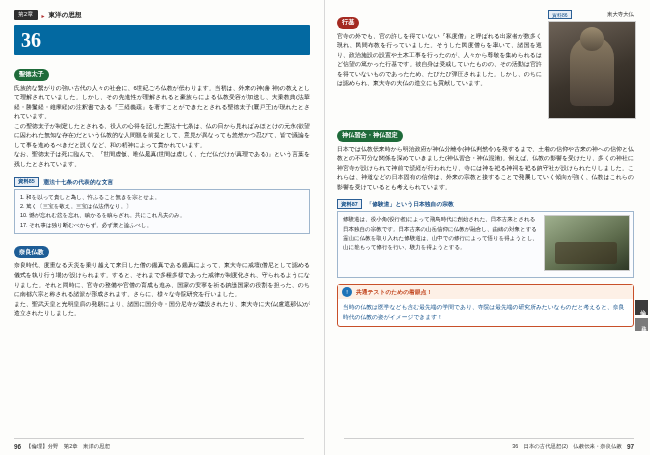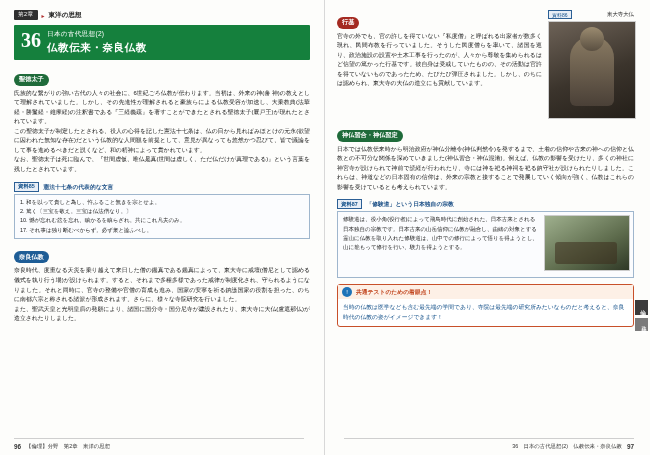--- a/index.html
+++ b/index.html
@@ -7,21 +7,21 @@
   .page{position:relative;width:650px;height:455px;overflow:hidden;background:#fdfdfb;}
   .spread{display:flex;width:650px;height:455px;}
   .leaf{position:relative;width:325px;height:455px;box-sizing:border-box;}
   .leaf.left{padding:10px 14px 0 14px;border-right:1px solid #d8d8d8;}
   .leaf.right{padding:10px 16px 0 12px;}
   
   .chapter-head{display:flex;align-items:center;gap:4px;font-size:6.4px;color:#1b1b1b;margin-bottom:5px;}
   .chapter-badge{background:#2f2f2f;color:#fff;font-size:5.6px;padding:1px 4px;border-radius:1px;letter-spacing:.4px;}
   .chapter-sep{color:#b03030;font-size:6px;}
   .chapter-text{font-weight:bold;font-size:6.6px;}
-  .title-band{background:#15803d;color:#fff;display:flex;align-items:flex-start;gap:6px;padding:5px 7px;border-radius:1px;margin-bottom:7px;}
+  .title-band{background:#0369a1;color:#fff;display:flex;align-items:flex-end;gap:6px;padding:5px 7px;border-radius:1px;margin-bottom:7px;}
   .title-num{font-size:20px;font-weight:bold;line-height:1;font-family:"Liberation Serif",serif;}
   .title-lines{display:flex;flex-direction:column;gap:2px;}
   .title-sub{font-size:6.6px;letter-spacing:.3px;}
   .title-main{font-size:10.5px;font-weight:bold;letter-spacing:.6px;}
   
   .sec{margin-bottom:5px;}
   .sec-head{display:inline-block;background:#1f6b3a;color:#fff;font-size:6.2px;font-weight:bold;padding:1.5px 5px;border-radius:7px;margin-bottom:3px;}
   .sec-head.red{background:#a42a21;}
   .sec-head.blue{background:#1e5d96;}
   .body-text{font-size:5.9px;line-height:1.62;color:#181818;text-align:justify;}
@@ -66,24 +66,20 @@
 
     <div class="leaf left">
       <div class="chapter-head">
         <span class="chapter-badge">第2章</span>
         <span class="chapter-sep">▸</span>
         <span class="chapter-text">東洋の思想</span>
       </div>
 
       <div class="title-band">
         <div class="title-num">36</div>
-        <div class="title-lines">
-          <div class="title-sub">日本の古代思想(2)</div>
-          <div class="title-main">仏教伝来・奈良仏教</div>
-        </div>
       </div>
 
       <div class="sec">
         <div class="sec-head">聖徳太子</div>
         <div class="body-text">氏族的な繋がりの強い古代の人々の社会に、6世紀ごろ仏教が伝わります。当初は、外来の神(蕃 神)の教えとして理解されていました。しかし、その先進性が理解されると豪族らによる仏教受容が加速し、大乗教典(法華経・勝鬘経・維摩経)の注釈書である『三経義疏』を著すことができたとされる聖徳太子(厩戸王)が現れたとされています。</div>
         <div class="body-text">この聖徳太子が制定したとされる、役人の心得を記した憲法十七条は、仏の目から見ればみほとけの元永(欲望に囚われた無知な存在)だという仏教的な人間観を前提として、意見が異なっても悠然かつ忍びて、皆で議論をして事を進めるべきだと説くなど、和の精神によって貫かれています。</div>
         <div class="body-text">なお、聖徳太子は死に臨んで、『世間虚仮、唯仏是真(世間は虚しく、ただ仏だけが真理である)』という言葉を残したとされています。</div>
       </div>
 
       <div>

